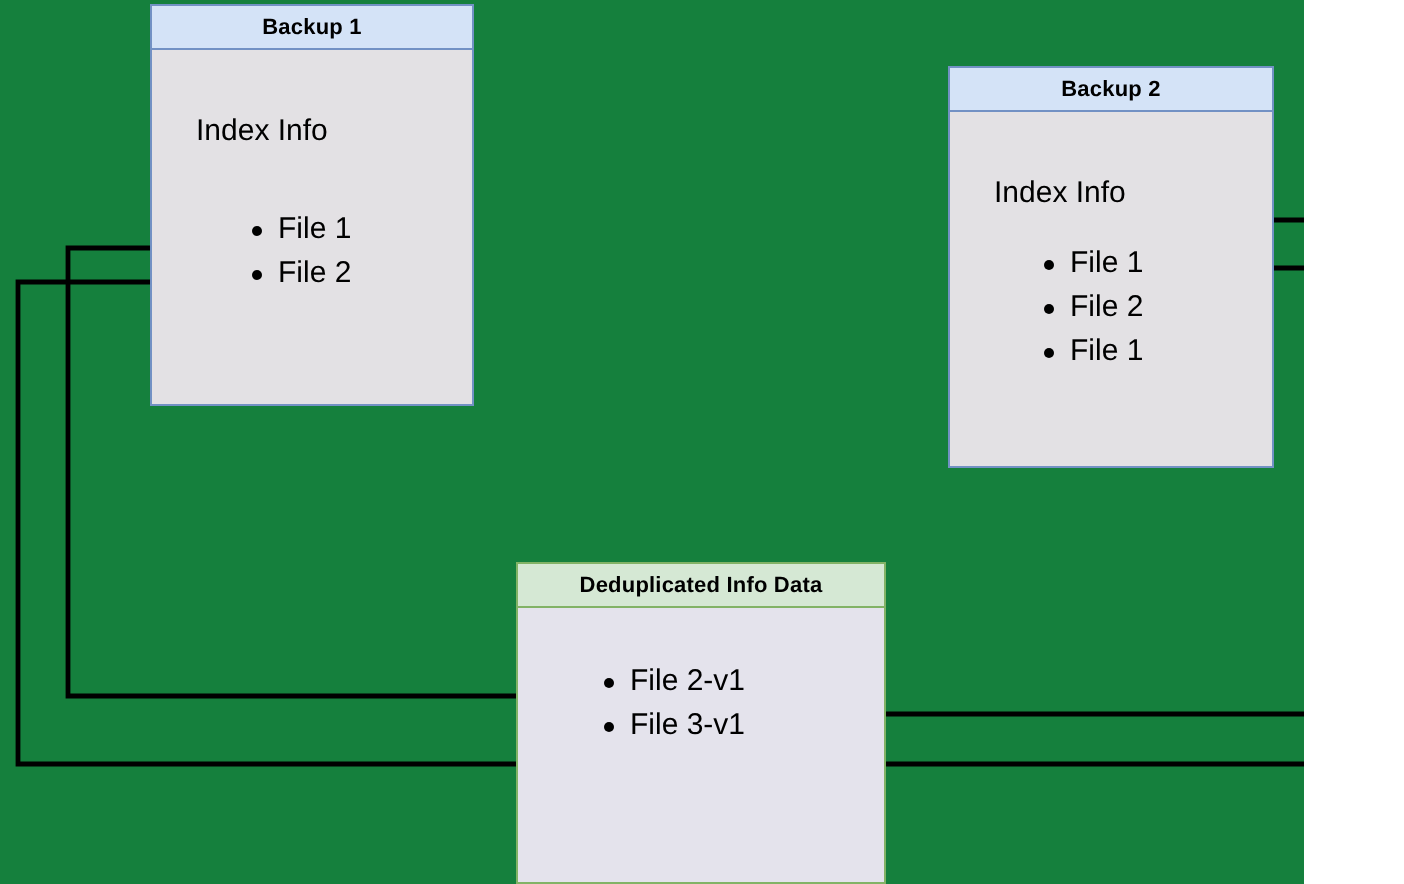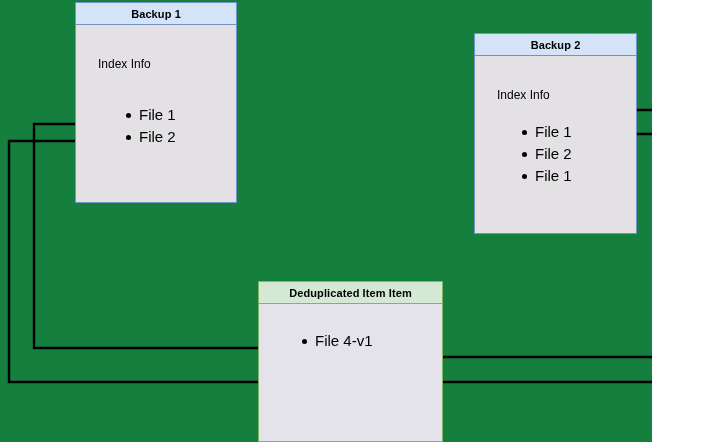--- a/index.html
+++ b/index.html
@@ -52,21 +52,21 @@
     border-bottom-color: #82b366;
     background: #d5e8d4;
   }
   .node-body {
     position: relative;
     height: calc(100% - 22px);
   }
 
   .index-label {
     position: absolute;
-    font-size: 12px;
+    font-size: 15px;
     color: #000000;
     white-space: nowrap;
   }
 
   
   .file-list {
     position: absolute;
     margin: 0;
     padding: 0;
     list-style: none;
@@ -135,21 +135,22 @@
       <div class="index-label" style="left:22px; top:32px;">Index Info</div>
       <ul class="file-list" style="left:44px; top:65px;">
         <li>File 1</li>
         <li>File 2</li>
         <li>File 1</li>
       </ul>
     </div>
   </div>
 
   <div class="node green" style="left:258px; top:281px; width:185px; height:161px;">
-    <div class="node-header">Deduplicated Item Item</div>
+    <div class="node-header">Deduplicated Info Data</div>
     <div class="node-body">
       <ul class="file-list" style="left:40px; top:26px;">
-        <li>File 4-v1</li>
+        <li>File 2-v1</li>
+        <li>File 3-v1</li>
       </ul>
     </div>
   </div>
 
 </div>
 
 </body></html>

